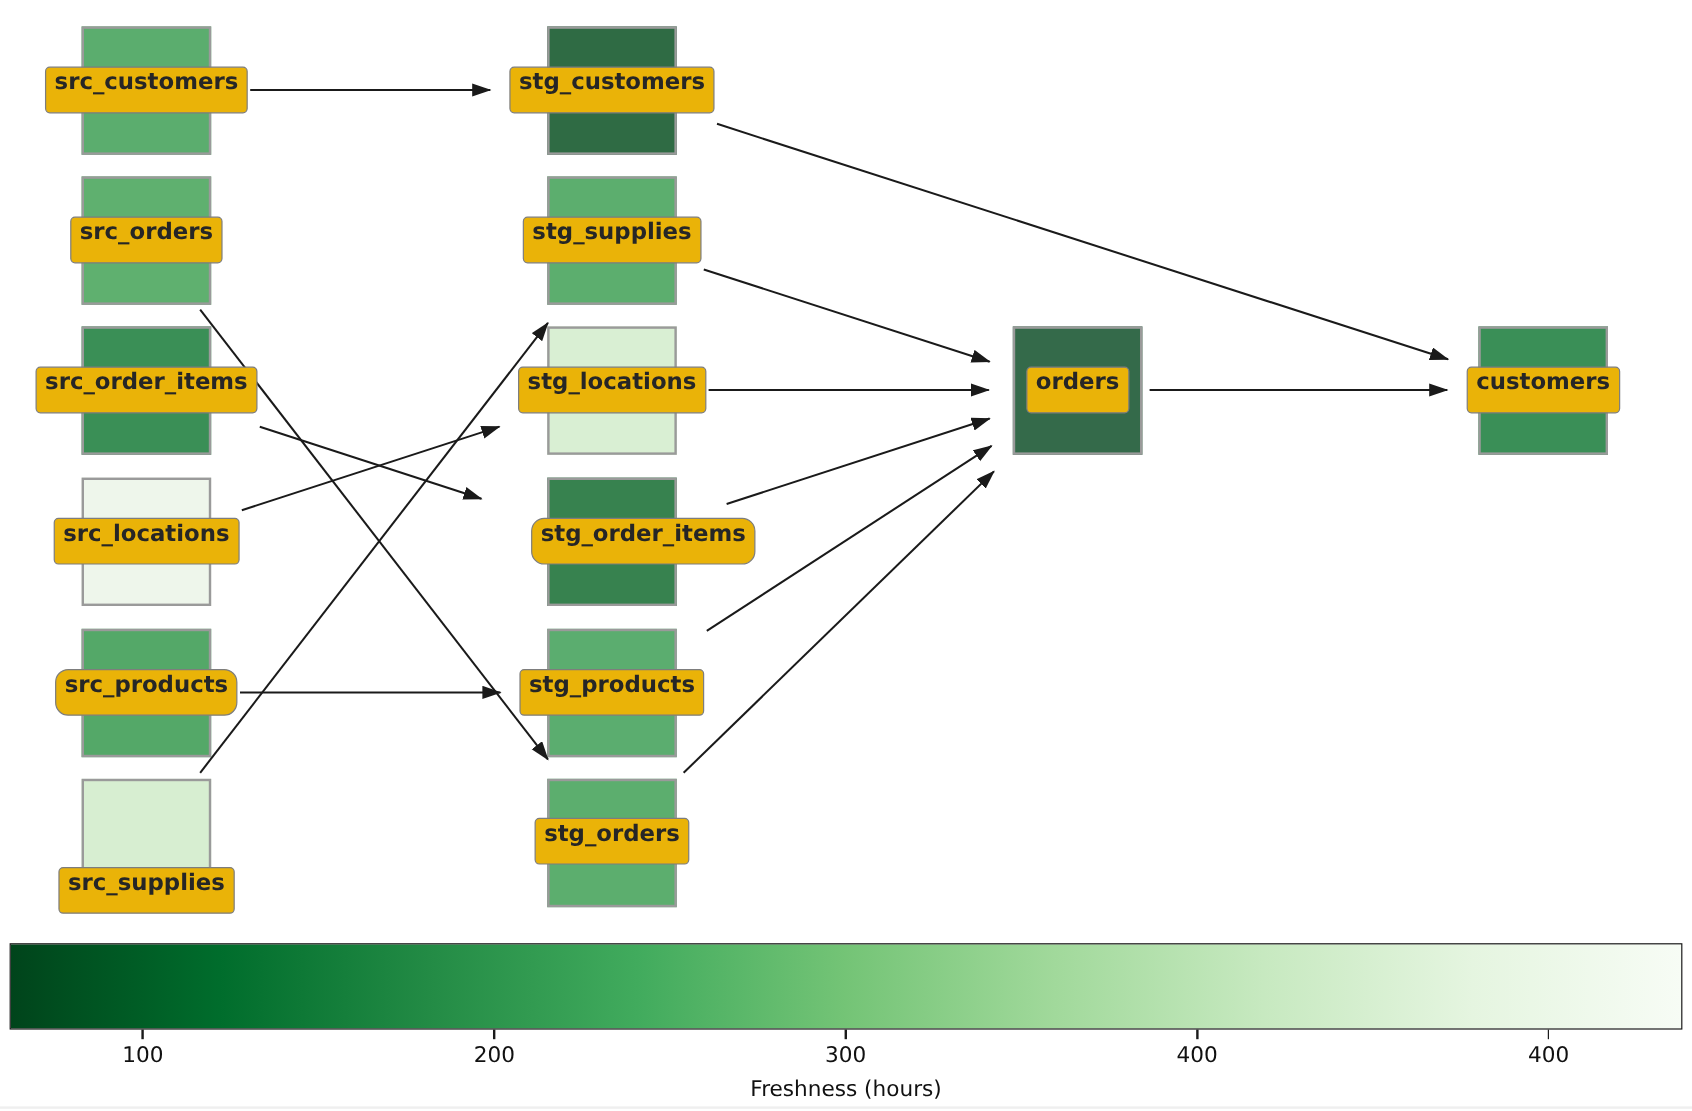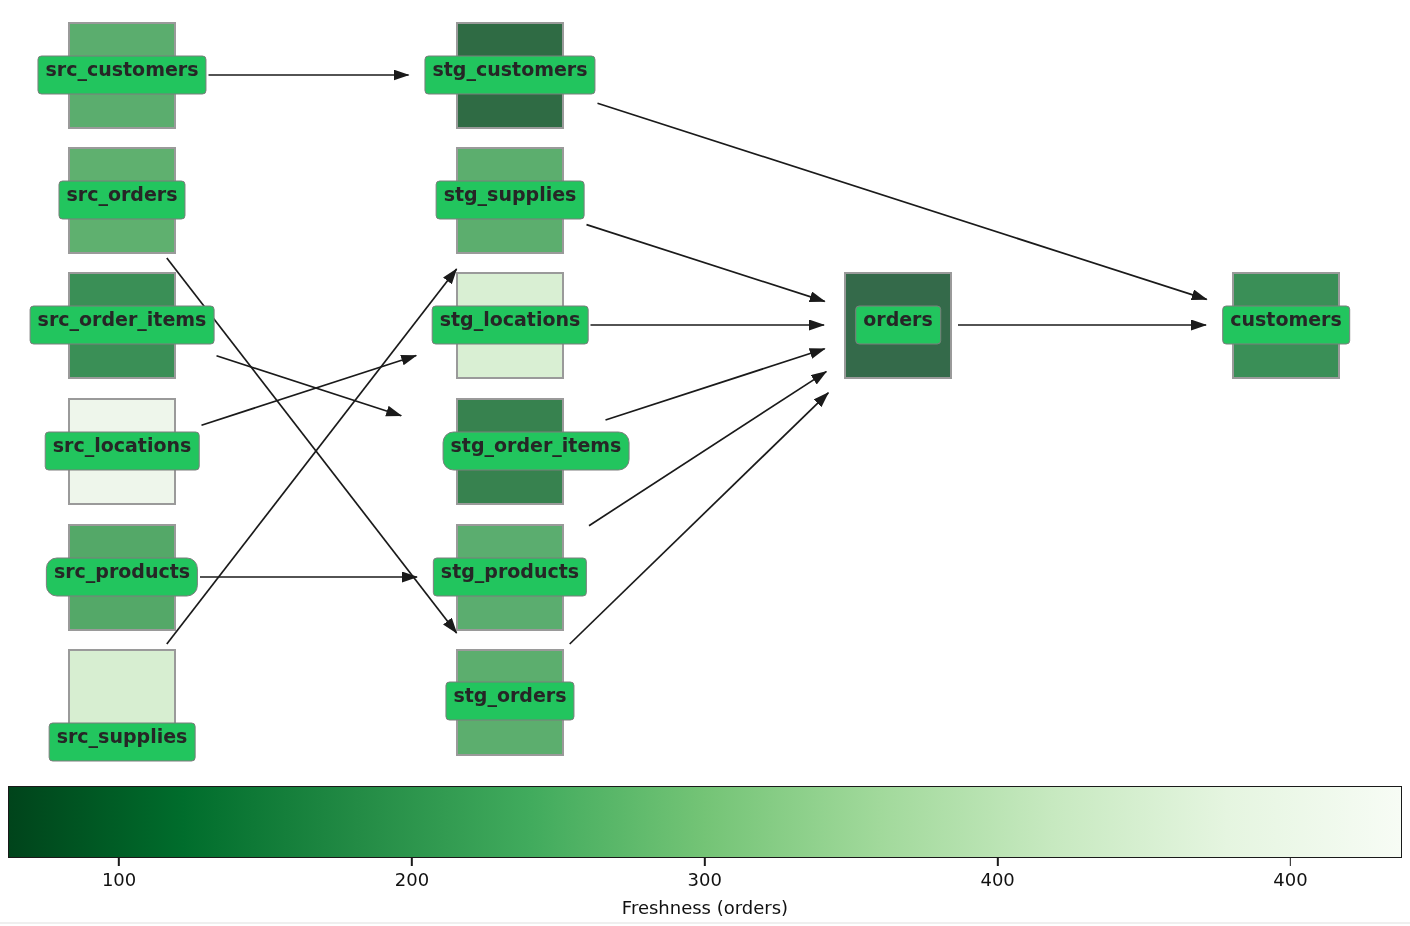--- a/index.html
+++ b/index.html
@@ -25,21 +25,21 @@
     z-index: 2;
   }
   .edge-line {
     stroke: #1a1a1a;
     stroke-width: 1.7;
     fill: none;
   }
   .node-label {
     position: absolute;
     transform: translate(-50%, -50%);
-    background: #22c55e;
+    background: #eab308;
     border: 1.5px solid #7d7d7d;
     border-radius: 4px;
     padding: 1px 7px 14px 7px;
     font-size: 19px;
     font-weight: bold;
     color: #262626;
     white-space: nowrap;
     z-index: 3;
   }
   .colorbar {
@@ -164,15 +164,15 @@
       </div>
       <div class="cb-tick" style="left: 965.643px; top: 858px;">
         <div class="cb-tick-mark"></div>
         <div class="cb-tick-label">400</div>
       </div>
       <div class="cb-tick" style="left: 1258.5px; top: 858px;">
         <div class="cb-tick-mark"></div>
         <div class="cb-tick-label">400</div>
       </div>
     </div>
-  <div class="cb-axis-label">Freshness (orders)</div>
+  <div class="cb-axis-label">Freshness (hours)</div>
   <div class="bottom-strip"></div>
 </div>
 
 </body></html>

